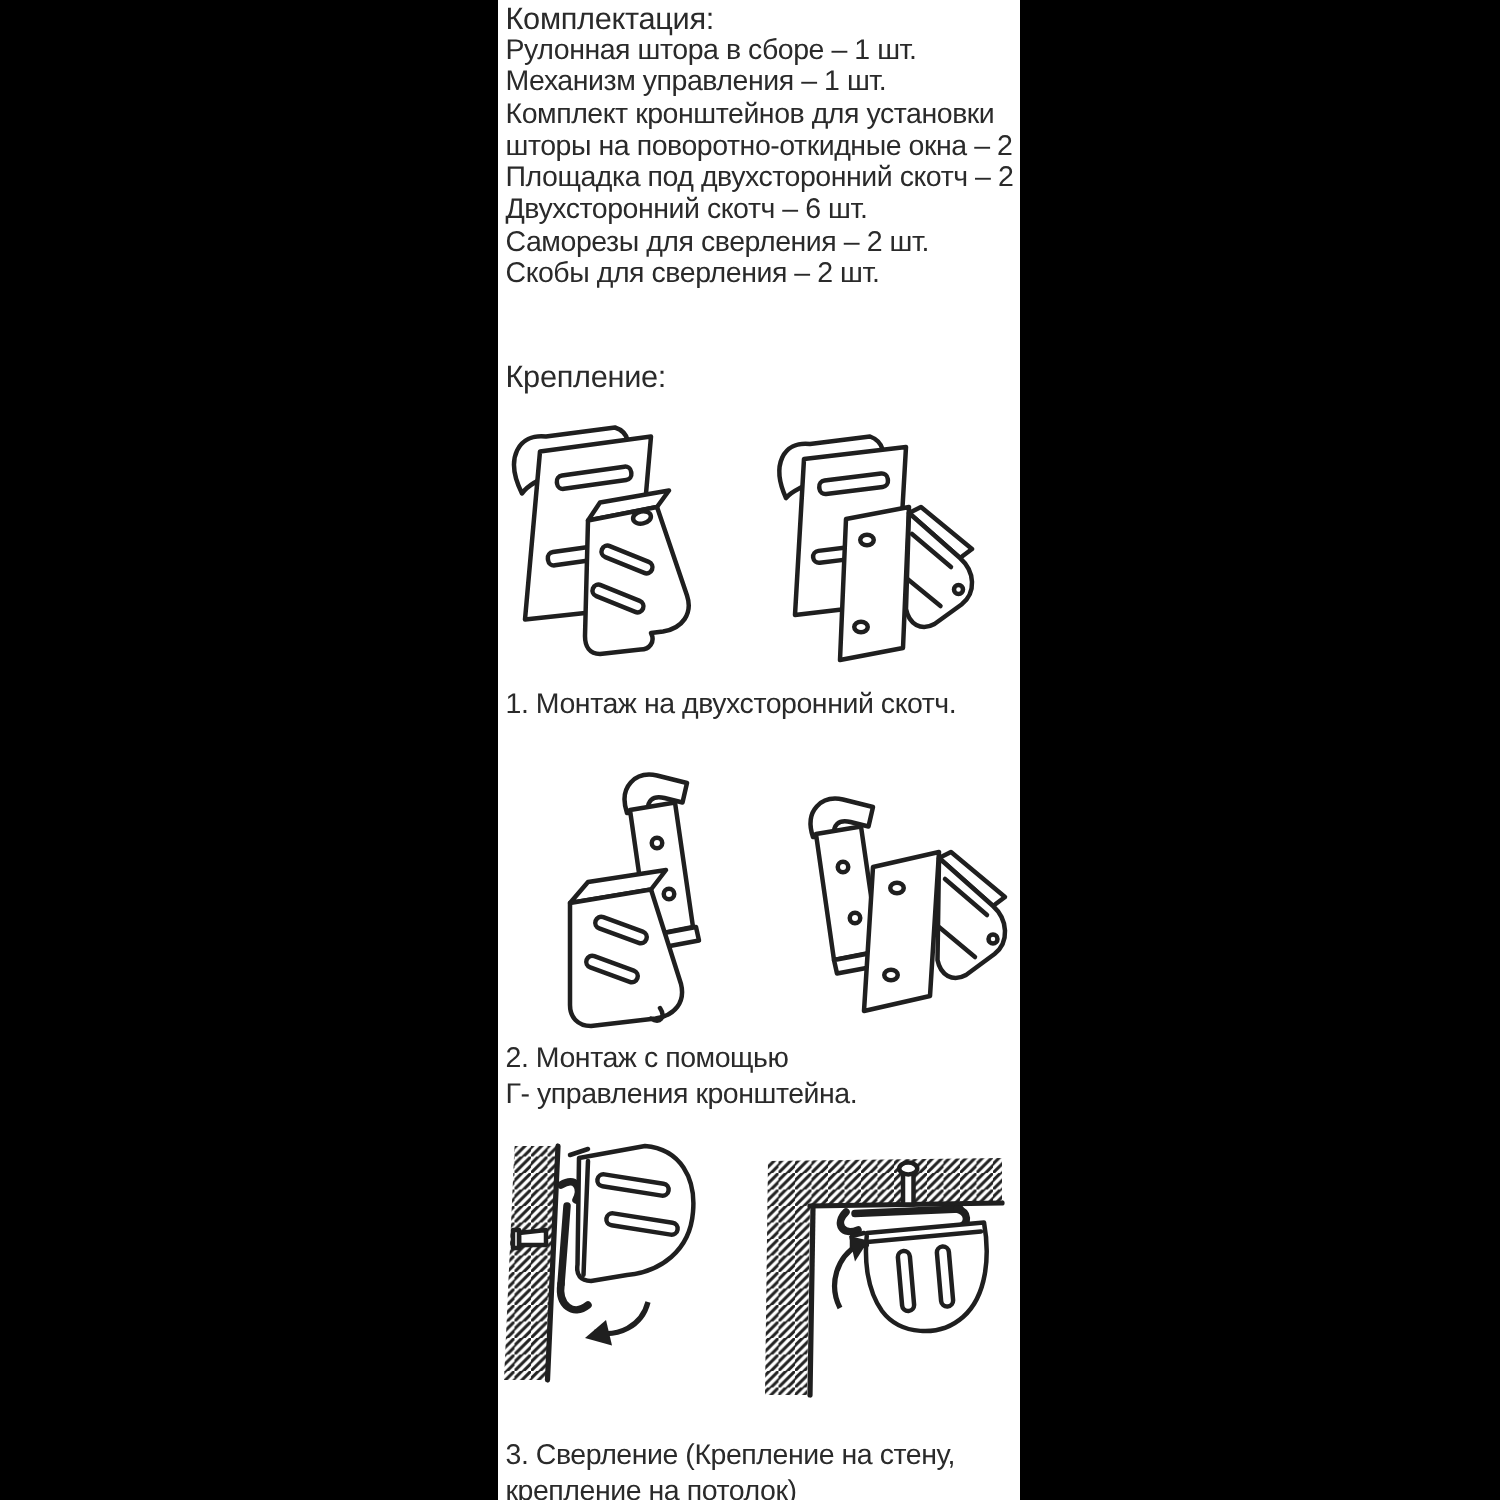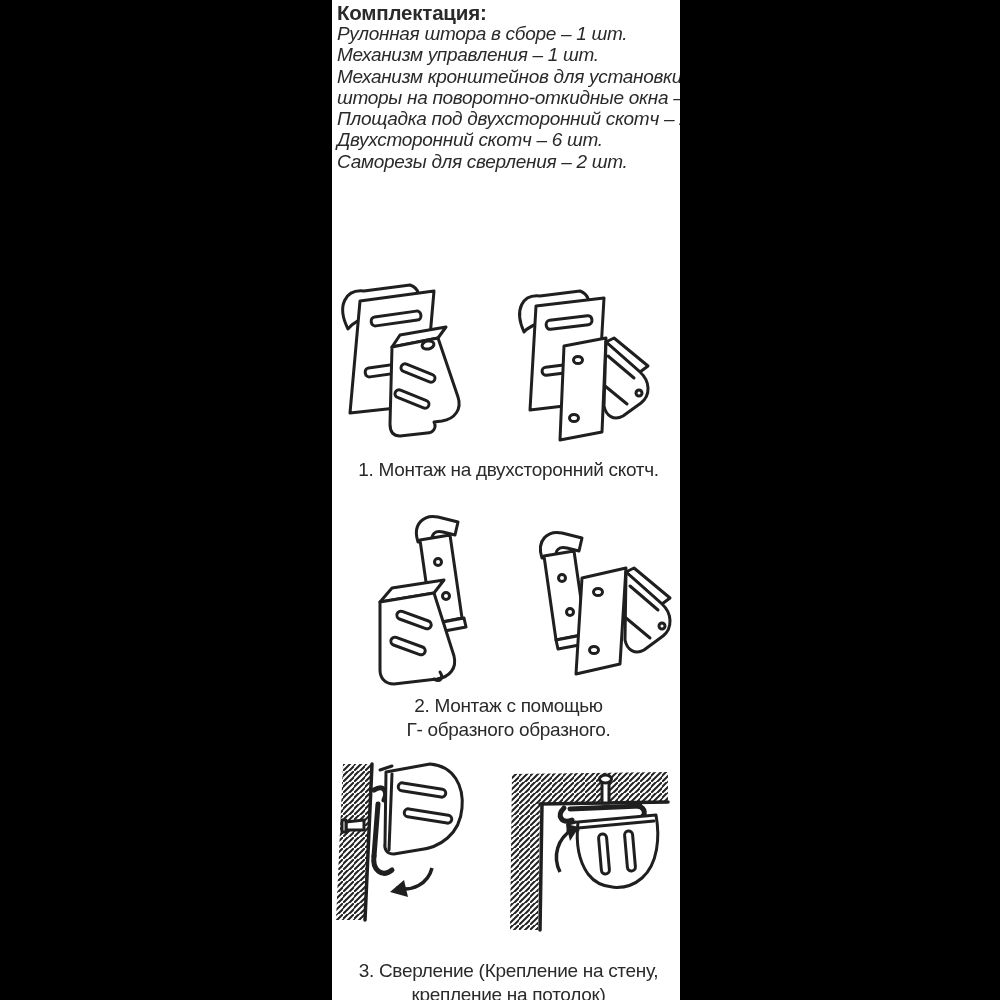--- a/index.html
+++ b/index.html
@@ -8,49 +8,51 @@
     font-family:"Liberation Sans","DejaVu Sans",sans-serif;
   }
   .paper{
     position:absolute;left:332px;top:0;width:348px;height:1000px;
     background:#ffffff;color:#2a2a2a;overflow:hidden;
   }
   .bar{position:absolute;top:0;width:332px;height:1000px;background:#000;}
   .bar.left{left:0;}
   .bar.right{left:680px;width:320px;}
   .abs{position:absolute;left:5px;right:0;}
-  .h1{font-weight:bold;font-size:20.5px;letter-spacing:-0.2px;line-height:23px;}
-  .body-line{font-size:19px;letter-spacing:-0.3px;line-height:21.3px;white-space:nowrap;font-style:italic;}
-  .caption{font-size:19px;letter-spacing:-0.3px;line-height:23.5px;white-space:nowrap;text-align:center;}
+  .h1{font-weight:normal;font-size:20.5px;letter-spacing:-0.2px;line-height:23px;}
+  .body-line{font-size:19px;letter-spacing:-0.3px;line-height:21.3px;white-space:nowrap;}
+  .caption{font-size:19px;letter-spacing:-0.3px;line-height:23.5px;white-space:nowrap;}
   svg{position:absolute;left:0;}
   svg .ln{stroke:#1f1f1f;stroke-width:3;fill:#fff;stroke-linejoin:round;stroke-linecap:round;}
   svg .nf{fill:none;}
   svg .thick{stroke:#1f1f1f;stroke-width:5;fill:none;stroke-linecap:round;}
   svg .solid{fill:#1f1f1f;stroke:none;}
 </style>
 </head>
 <body>
 
 <div class="bar left"></div>
 <div class="bar right"></div>
 
 <div class="paper">
 
   <div class="abs h1" style="top:1px">Комплектация:</div>
 
   <div class="abs" style="top:23px">
     <div class="body-line">Рулонная штора в сборе – 1 шт.</div>
     <div class="body-line">Механизм управления – 1 шт.</div>
-    <div class="body-line">Механизм кронштейнов для установки</div>
+    <div class="body-line">Комплект кронштейнов для установки</div>
     <div class="body-line">шторы на поворотно-откидные окна – 2 шт.</div>
     <div class="body-line">Площадка под двухсторонний скотч – 2 шт.</div>
     <div class="body-line">Двухсторонний скотч – 6 шт.</div>
     <div class="body-line">Саморезы для сверления – 2 шт.</div>
+    <div class="body-line">Скобы для сверления – 2 шт.</div>
   </div>
 
+  <div class="abs h1" style="top:240px">Крепление:</div>
 
   <svg style="top:283px" width="348" height="172" viewBox="0 0 348 172">
     <g>
       <path class="ln" d="M16,46 C4,22 14,6 32,8 L78,2 C87,5 90,15 82,22 L40,32 C28,36 20,40 16,46 Z"></path>
       <path class="ln" d="M28,18 L102,8 L92,122 L18,130 Z"></path>
       <rect class="ln" x="39" y="31" width="50" height="9" rx="4" transform="rotate(-8 64 35)"></rect>
       <rect class="ln" x="33" y="82" width="50" height="9" rx="4" transform="rotate(-8 58 86)"></rect>
       <path class="ln" d="M60,64 L68,52 L114,44 L106,55 Z"></path>
       <path class="ln" d="M60,64 L106,55 L126,114 C130,126 123,136 110,138 L102,139 C105,145 101,150 95,150 L68,153 C61,153 58,148 58,141 Z"></path>
       <ellipse class="ln" cx="96" cy="62" rx="6" ry="4" transform="rotate(-12 96 62)"></ellipse>
@@ -106,21 +108,21 @@
       <path class="ln" d="M52,14 L60,10 L96,40 L88,46 Z"></path>
       <path class="ln" d="M52,14 L88,46 C98,55 99,70 89,78 L70,92 C61,97 53,92 51,82 Z"></path>
       <path class="ln nf" d="M56,28 L84,52"></path>
       <path class="ln nf" d="M52,60 L76,80"></path>
       <circle class="ln" cx="88" cy="68" r="3"></circle>
     </g>
   </svg>
 
   <div class="abs" style="top:694px">
     <div class="caption">2. Монтаж с помощью</div>
-    <div class="caption">Г- образного образного.</div>
+    <div class="caption">Г- управления кронштейна.</div>
   </div>
 
   <svg style="top:760px" width="348" height="178" viewBox="0 0 348 178">
     <defs>
       <pattern id="hatch" width="11" height="11" patternUnits="userSpaceOnUse">
         <path d="M-3,8 L8,-3 M0,11 L11,0 M3,14 L14,3" stroke="#222" stroke-width="2" fill="none"></path>
       </pattern>
     </defs>
 
     <g>

